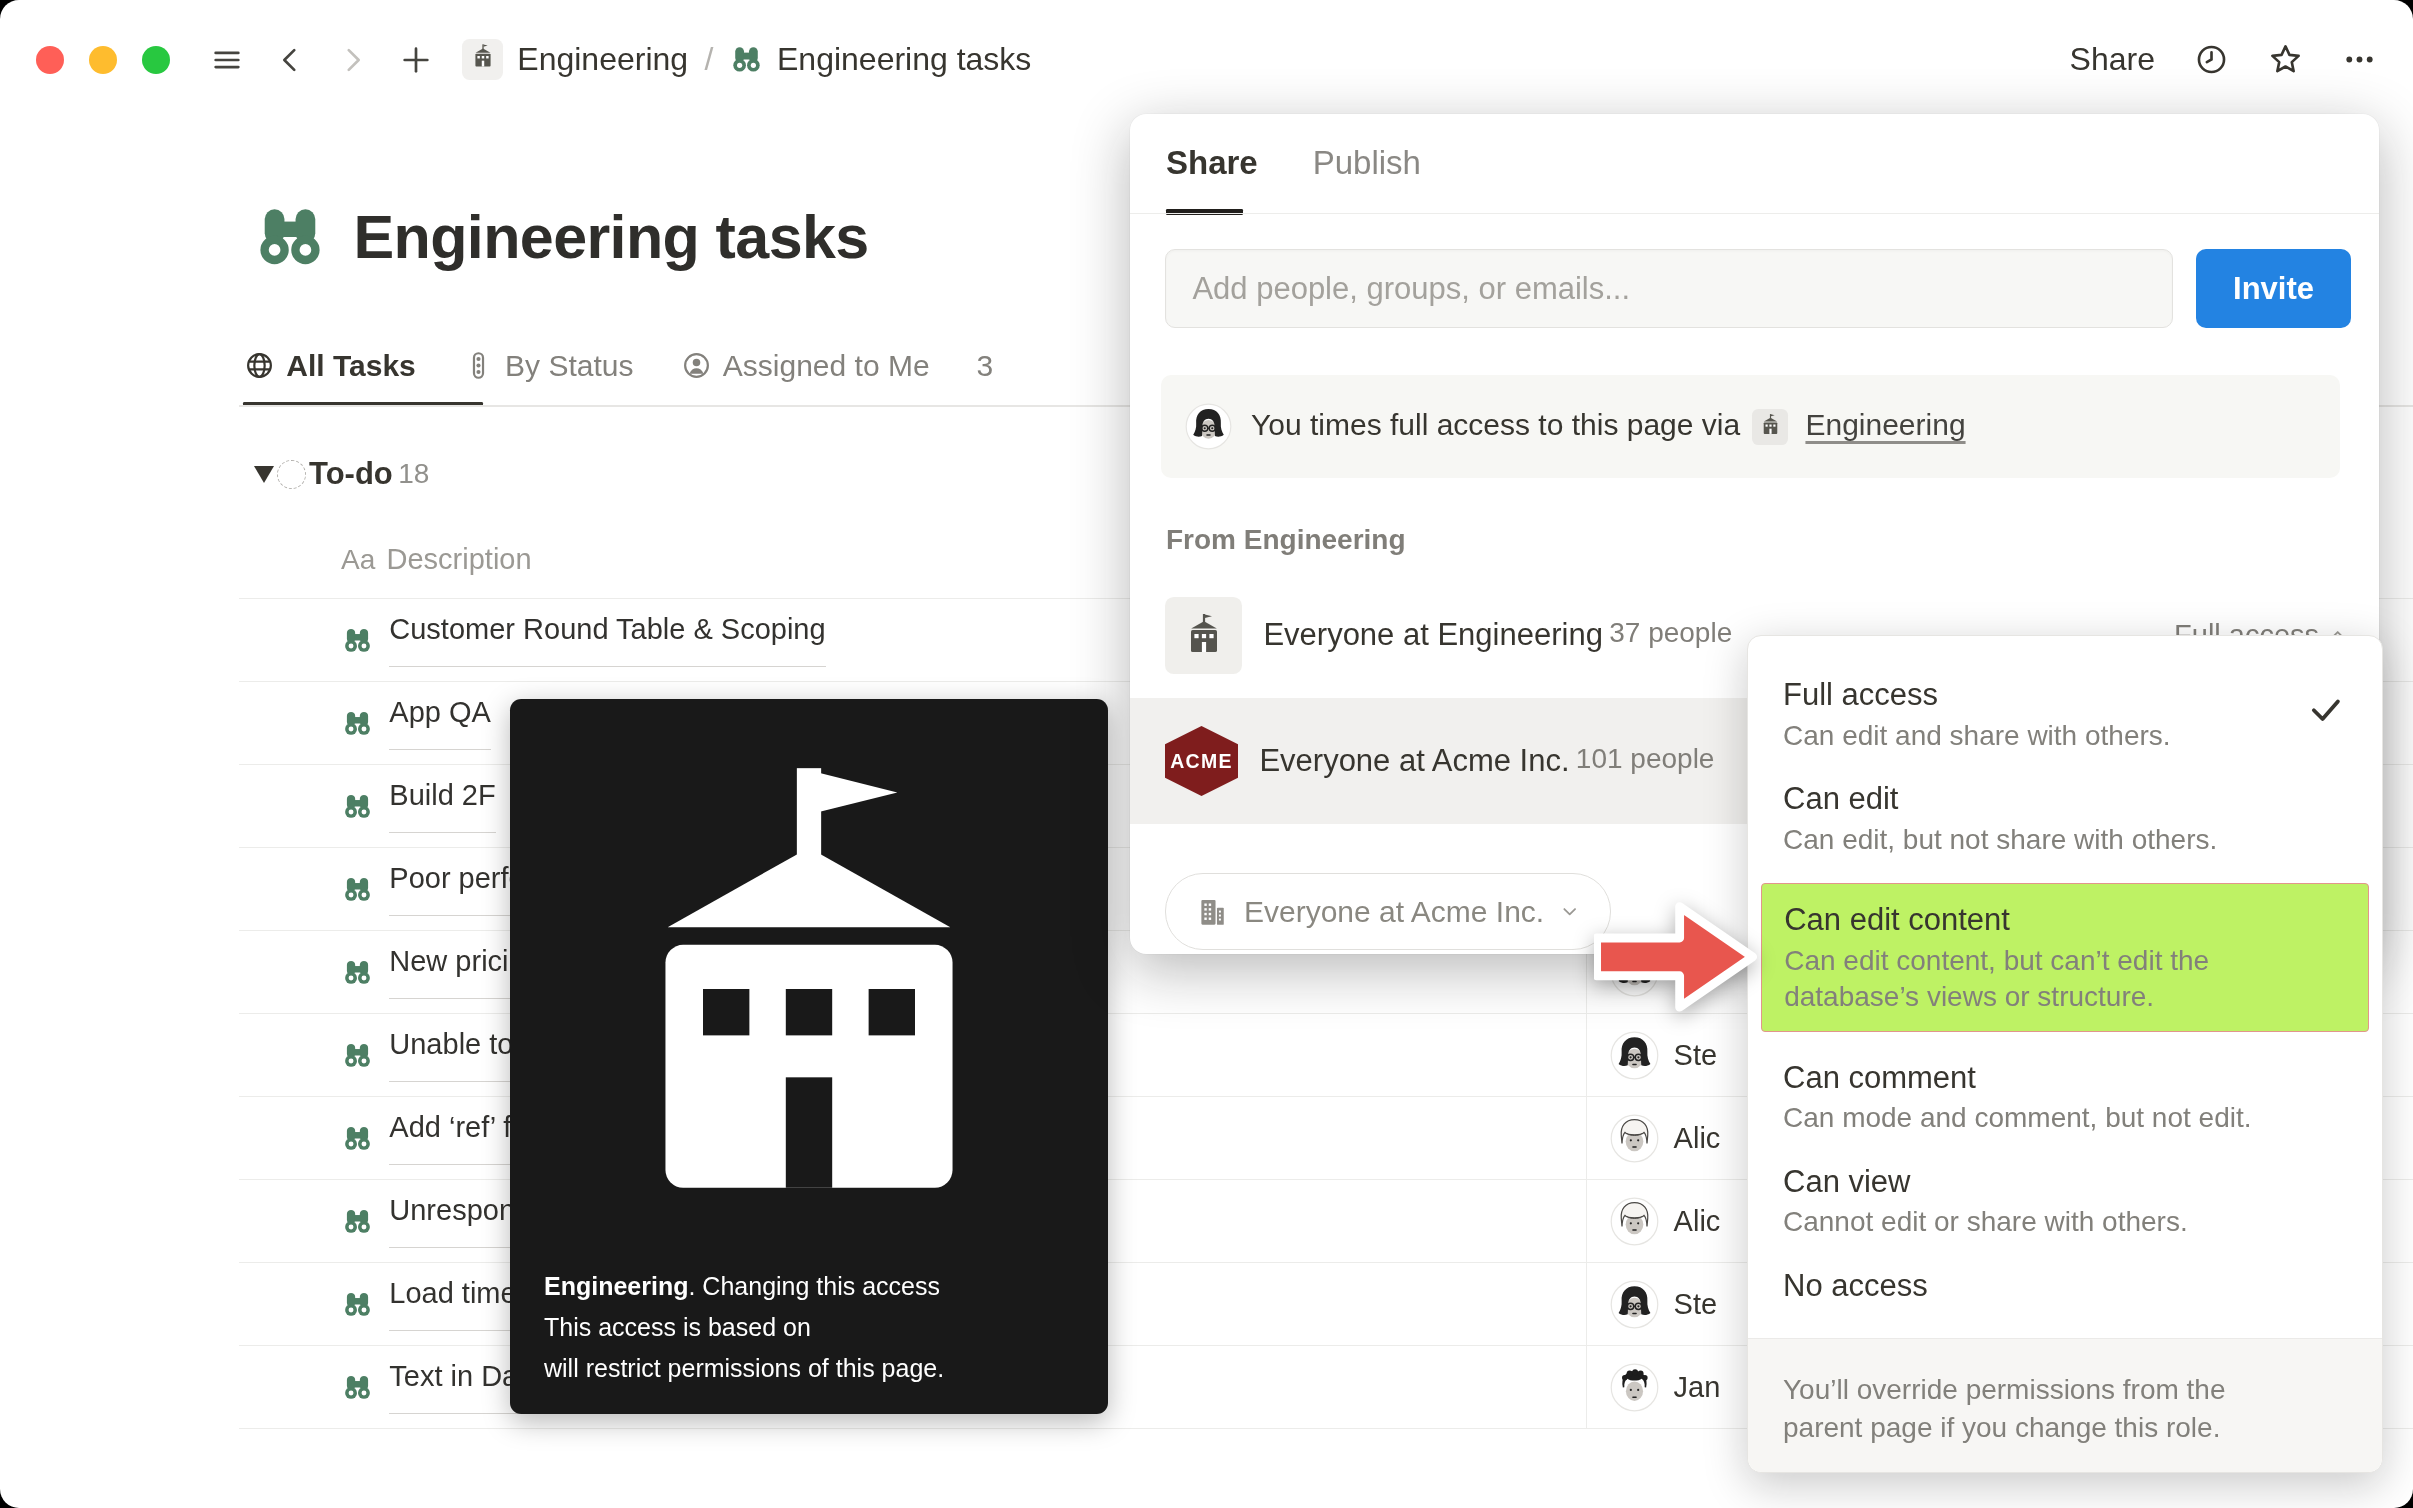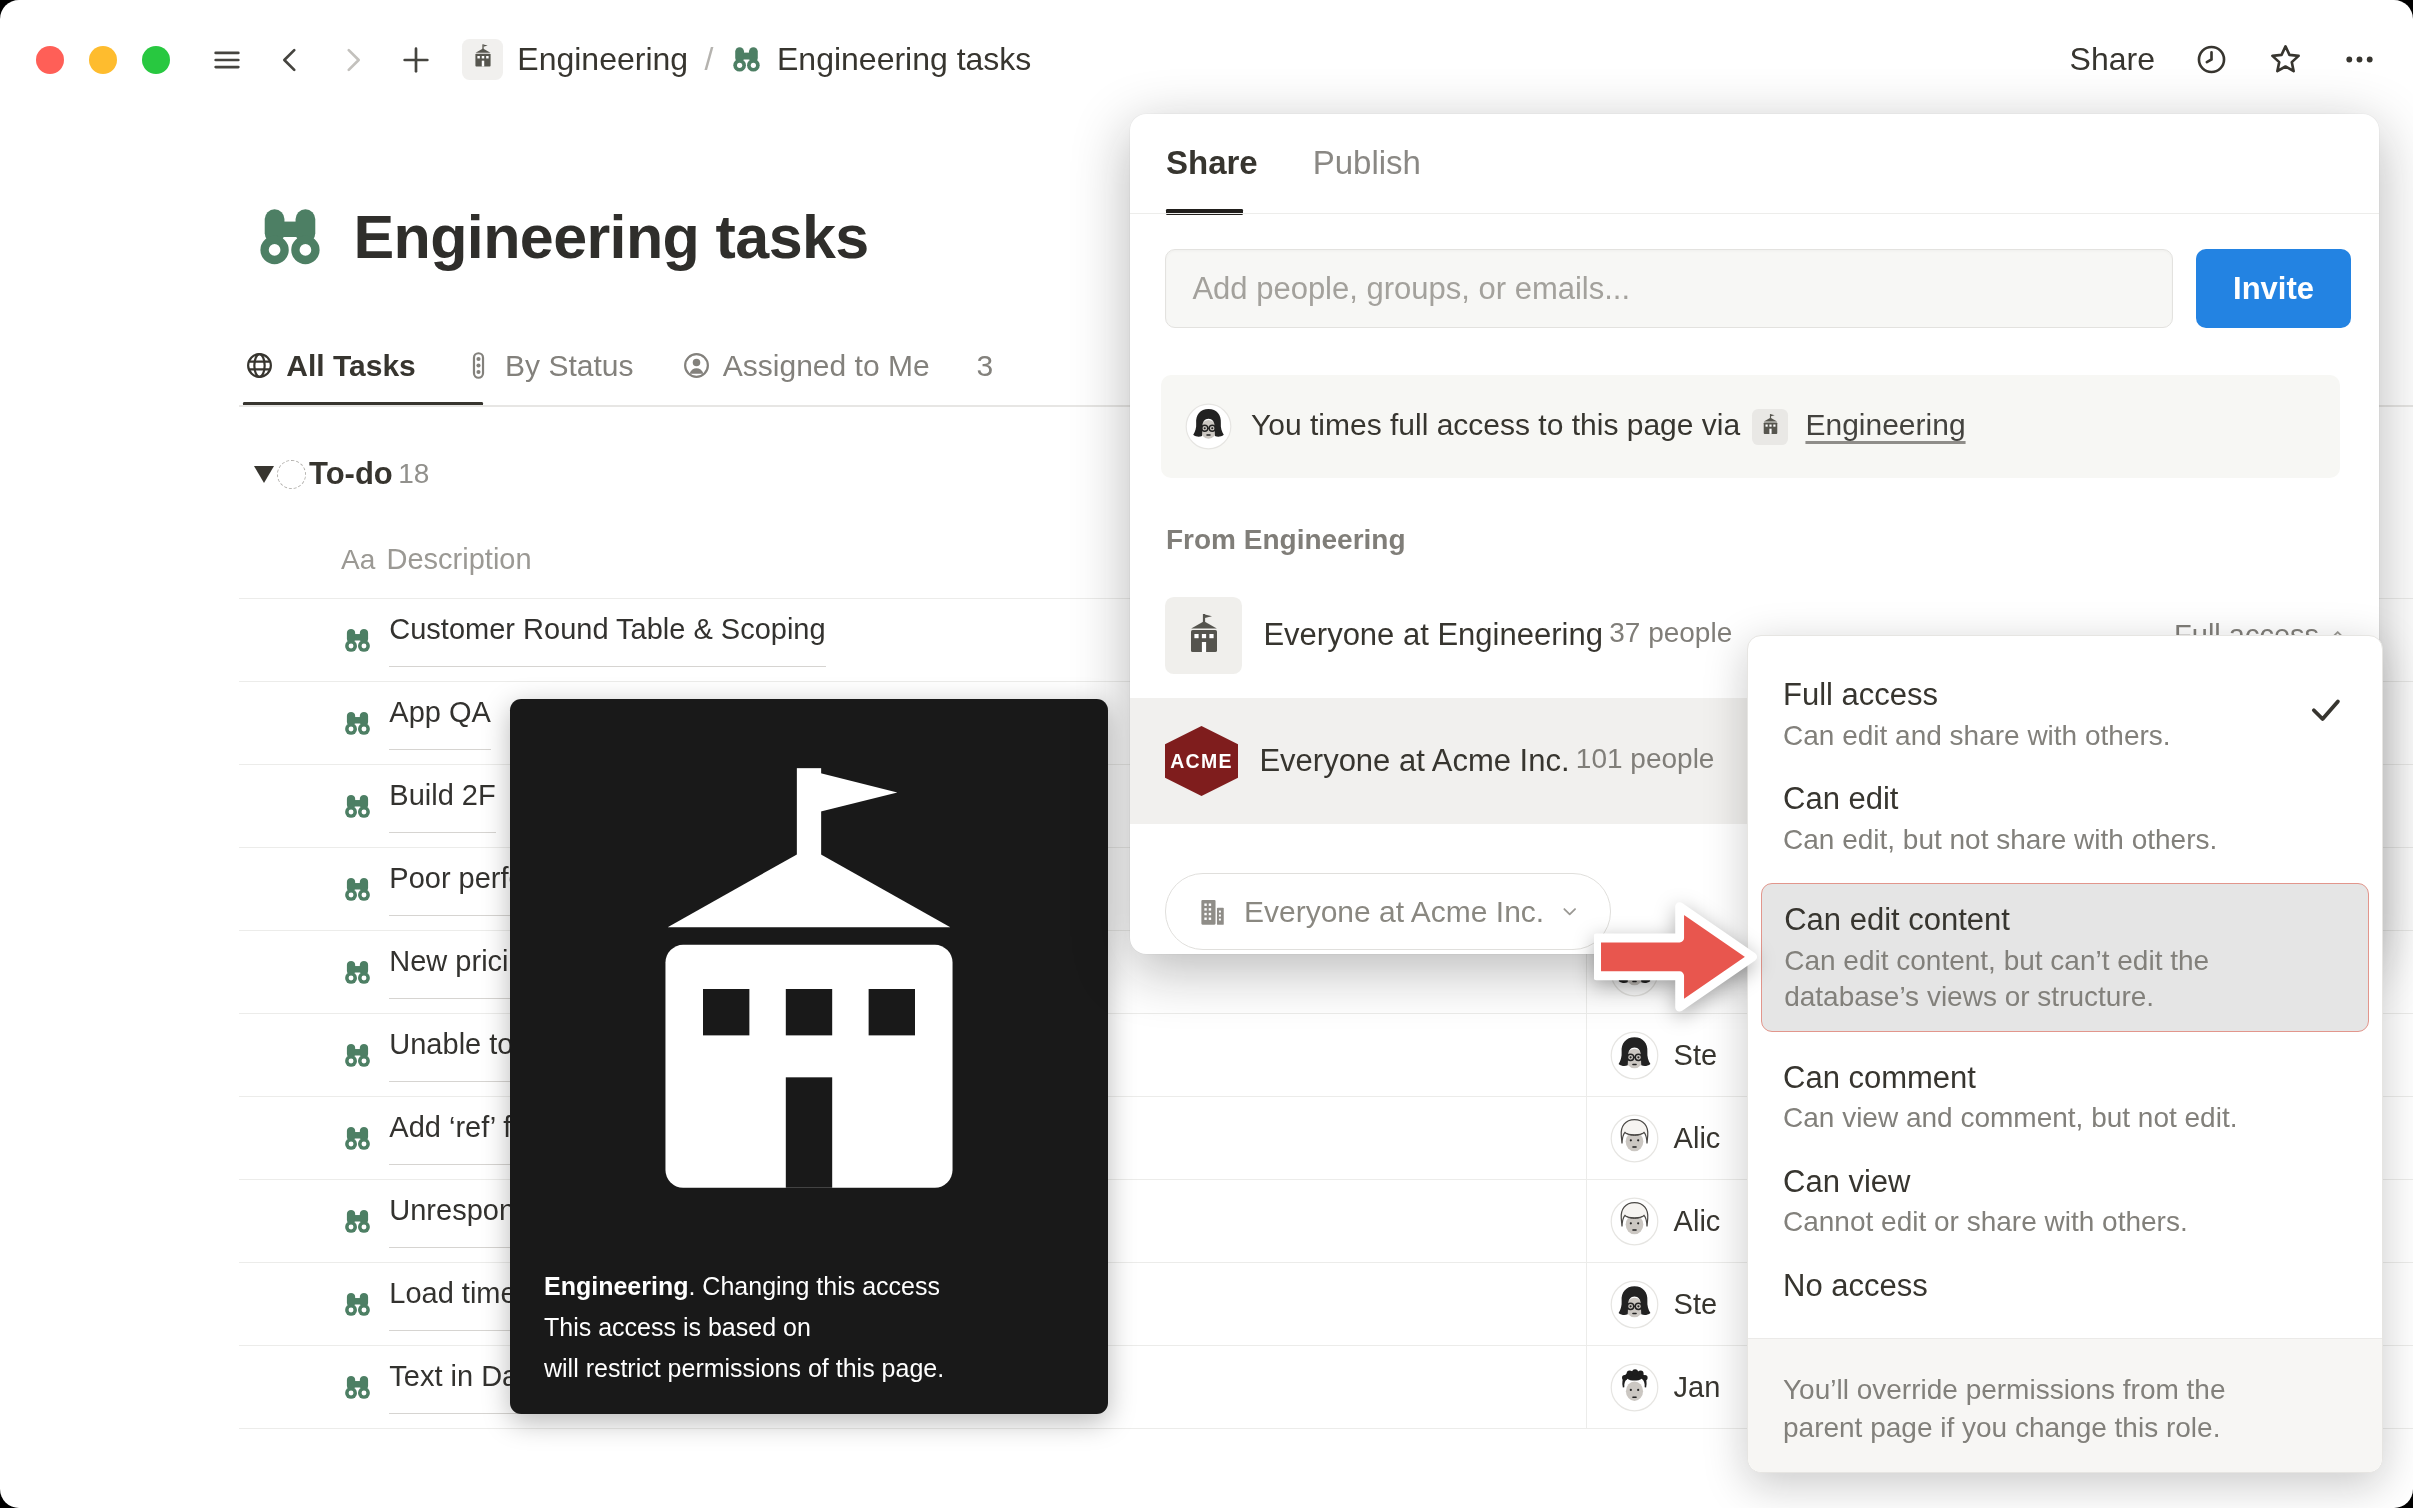--- a/index.html
+++ b/index.html
@@ -92,21 +92,21 @@
   .pill{position:absolute;left:35px;top:759px;height:77px;border:1.3px solid #e0dfdc;border-radius:38px;background:#fff;display:inline-flex;align-items:center;gap:15px;padding:0 29px;font-size:30px;color:#8a8881}
   .pill svg.bld{width:34px;height:34px;color:#8f8d88}
 
   
   .dropdown{position:absolute;left:1747px;top:635px;width:636px;height:838px;background:#fff;border-radius:14px;border:0.6px solid #e6e5e2;box-shadow:0 11.3px 44px rgba(15,15,15,.22);z-index:80;display:flex;flex-direction:column;padding-top:26.4px}
   .perm-item{padding:12.6px 35px;position:relative}
   .perm-title{font-size:31px;color:#37352f;line-height:39px}
   .perm-desc{font-size:28px;color:#82807b;line-height:36px;margin-top:3.8px;max-width:547px}
   .perm-item .check{display:none}
   .perm-item.checked .check{display:block;position:absolute;right:39px;top:30px;width:35px;height:35px}
-  .perm-item.highlighted{margin:12.6px 12.6px;padding:16.3px 22.6px;background:#e5e5e5;border:1.9px solid #e2968c;border-radius:11px}
+  .perm-item.highlighted{margin:12.6px 12.6px;padding:16.3px 22.6px;background:#bef264;border:1.9px solid #e2968c;border-radius:4px}
   .dd-footer{margin-top:auto;background:#f7f6f4;border-top:1.3px solid #ebeae8;border-radius:0 0 14px 14px;padding:32px 35px 25px;font-size:28px;line-height:38px;color:#82807b}
   .dd-footer div{max-width:515px}
 
   
   .red-arrow{position:absolute;left:1594px;top:899px;width:165px;height:117px;z-index:90;filter:drop-shadow(0 5px 10px rgba(0,0,0,.30))}
 </style>
 </head>
 <body>
 
 <div class="window">
@@ -611,21 +611,21 @@
     <div class="perm-desc">Can edit, but not share with others.</div>
 
   </div>
         <div class="perm-item highlighted">
     <div class="perm-title">Can edit content</div>
     <div class="perm-desc">Can edit content, but can’t edit the database’s views or structure.</div>
 
   </div>
         <div class="perm-item">
     <div class="perm-title">Can comment</div>
-    <div class="perm-desc">Can view and comment, but not edit.</div>
+    <div class="perm-desc">Can mode and comment, but not edit.</div>
 
   </div>
         <div class="perm-item">
     <div class="perm-title">Can view</div>
     <div class="perm-desc">Cannot edit or share with others.</div>
 
   </div>
         <div class="perm-item">
     <div class="perm-title">No access</div>
 

